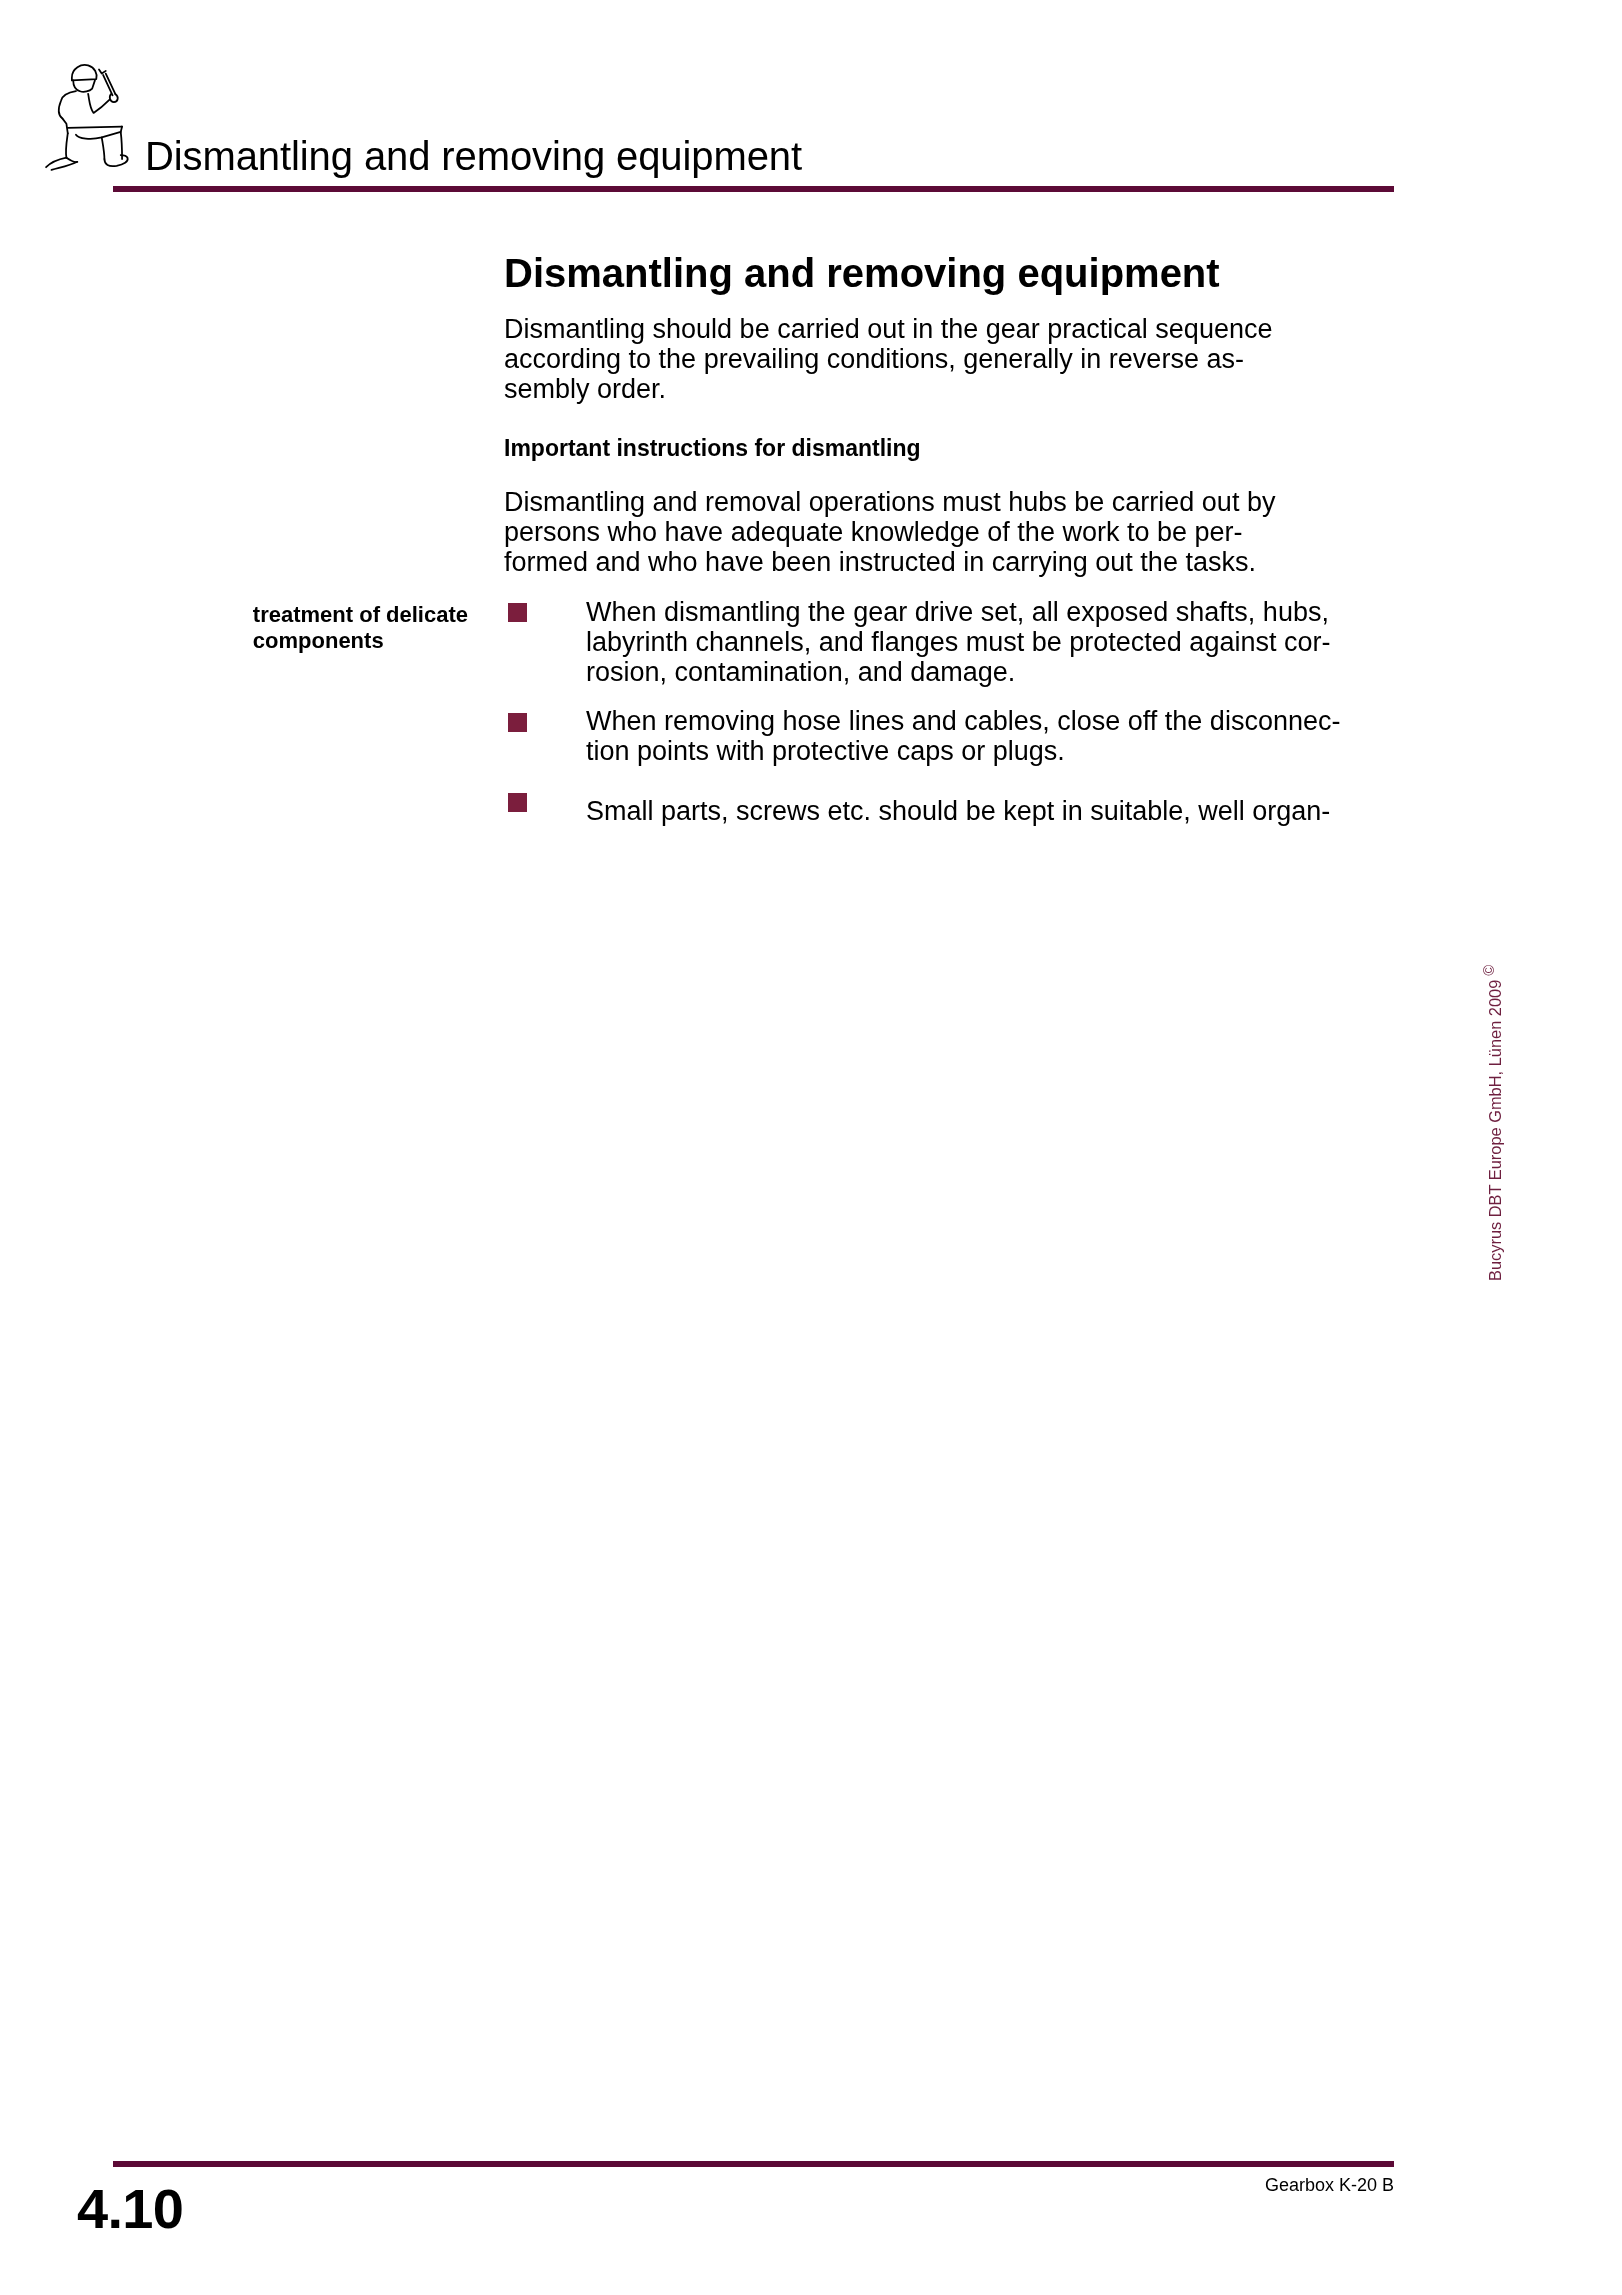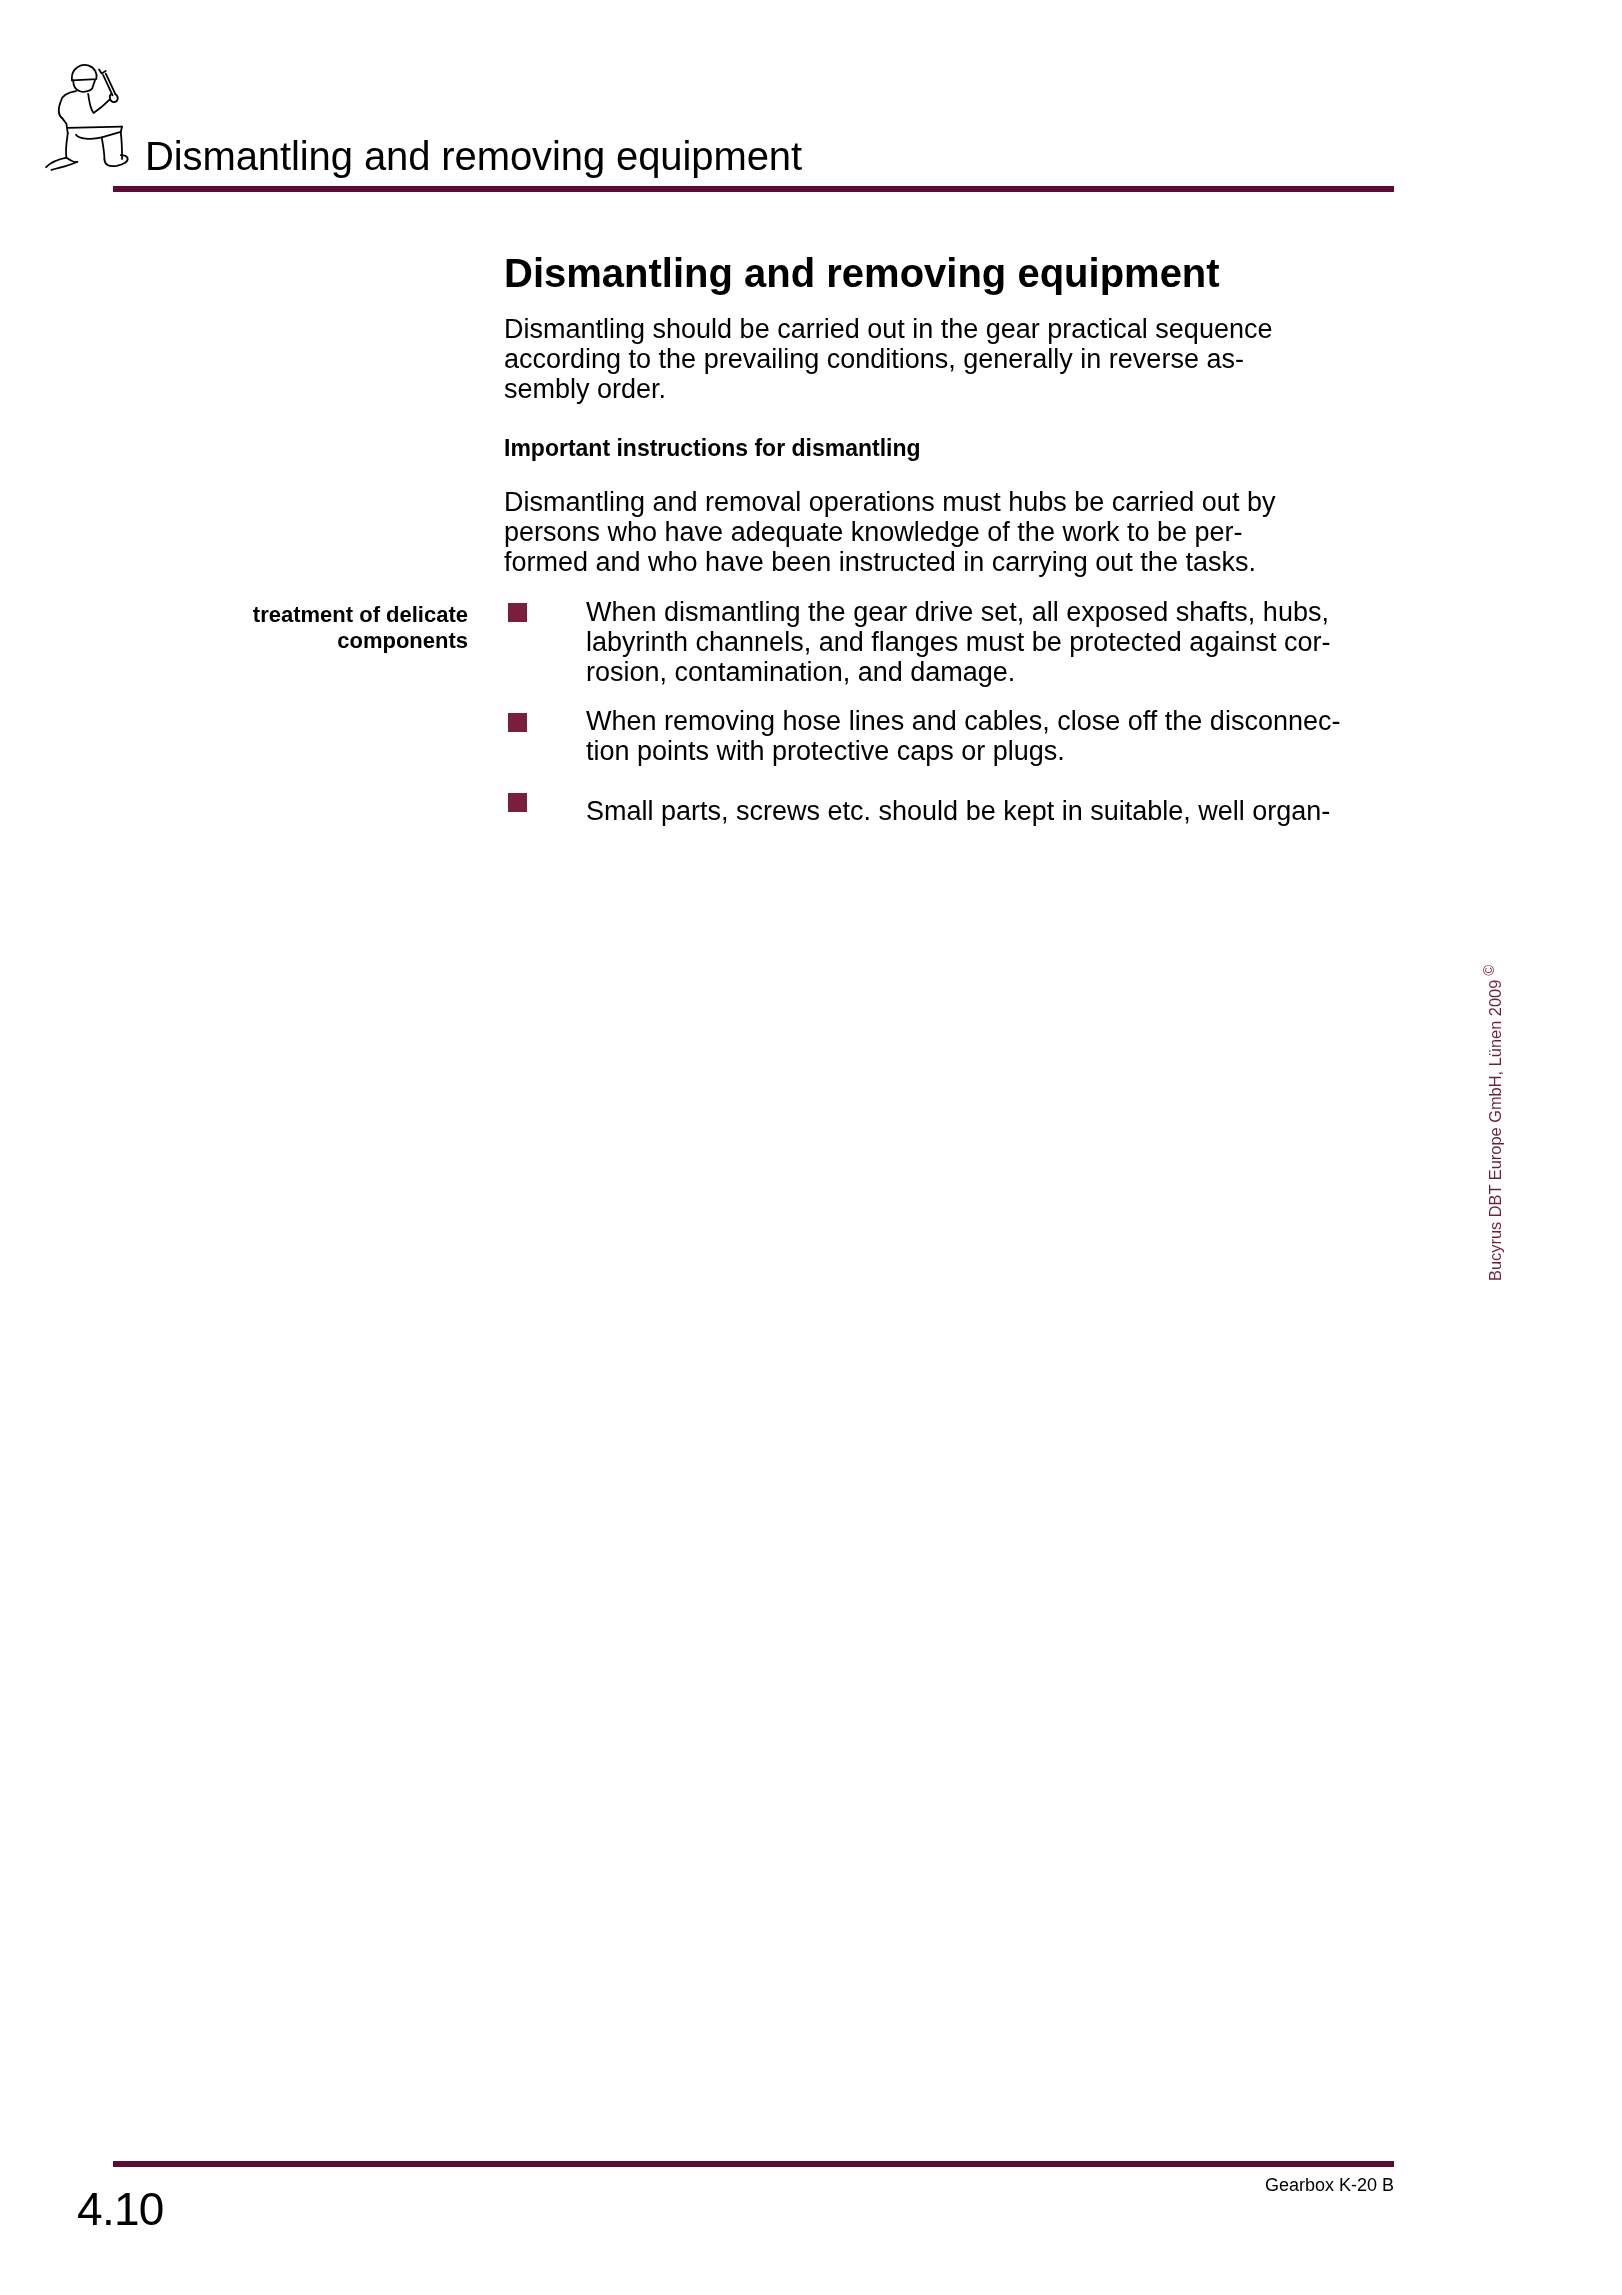--- a/index.html
+++ b/index.html
@@ -9,31 +9,31 @@
   .header-figure { position: absolute; left: 42px; top: 60px; width: 95px; height: 112px; }
   .header-title { position: absolute; left: 145px; top: 136px; font-size: 40px; line-height: 40px;
                   white-space: nowrap; letter-spacing: -0.1px; }
   .h1 { position: absolute; left: 504px; top: 253px; font-size: 40px; line-height: 40px;
         font-weight: bold; white-space: nowrap; }
   .para { position: absolute; left: 504px; font-size: 27px; line-height: 30px; }
   .para .line { display: block; white-space: nowrap; }
   .h2 { position: absolute; left: 504px; top: 431px; font-size: 23px; line-height: 35px;
         font-weight: bold; white-space: nowrap; }
   .margin-note { position: absolute; right: calc(1622px - 468px); top: 602px; font-size: 22px;
-                 line-height: 26px; font-weight: bold; text-align: right; white-space: nowrap; }
+                 line-height: 26px; font-weight: bold; white-space: nowrap; }
   .margin-note .line { display: block; }
   .bullet { position: absolute; left: 508px; width: 19px; height: 19px; background: #7b1e3d; }
   .bullet-text { position: absolute; left: 586px; font-size: 27px; line-height: 30px; }
   .bullet-text .line { display: block; white-space: nowrap; }
   .copyright { position: absolute; left: 1486px; top: 1281px; transform: rotate(-90deg);
                transform-origin: 0 0; font-size: 16.4px; line-height: 19px; color: #6e1f3f;
                white-space: nowrap; }
   .copyright sup { font-size: 15px; vertical-align: 6.8px; margin-left: 4.1px; line-height: 0; }
-  .page-number { position: absolute; left: 77px; top: 2186px; font-size: 46px; line-height: 46px;
-                 font-weight: normal; letter-spacing: -0.7px; white-space: nowrap; }
+  .page-number { position: absolute; left: 77px; top: 2186px; font-size: 56px; line-height: 46px;
+                 font-weight: bold; letter-spacing: -0.7px; white-space: nowrap; }
   .doc-name { position: absolute; right: calc(1622px - 1394px); top: 2173px; font-size: 18px;
               line-height: 24.5px; white-space: nowrap; }
 </style>
 </head>
 <body>
 
 <svg class="header-figure" viewBox="0 0 140 165" fill="none" stroke="#000" stroke-width="2.6" stroke-linecap="round" stroke-linejoin="round">
 
   <path d="M44 26 C44 12, 58 5, 68 8 C78 11, 82 20, 80 28 L44 30 Z"></path>
   <path d="M46 30 C46 38, 50 44, 56 46 C62 48, 70 46, 74 42 L78 30"></path>

